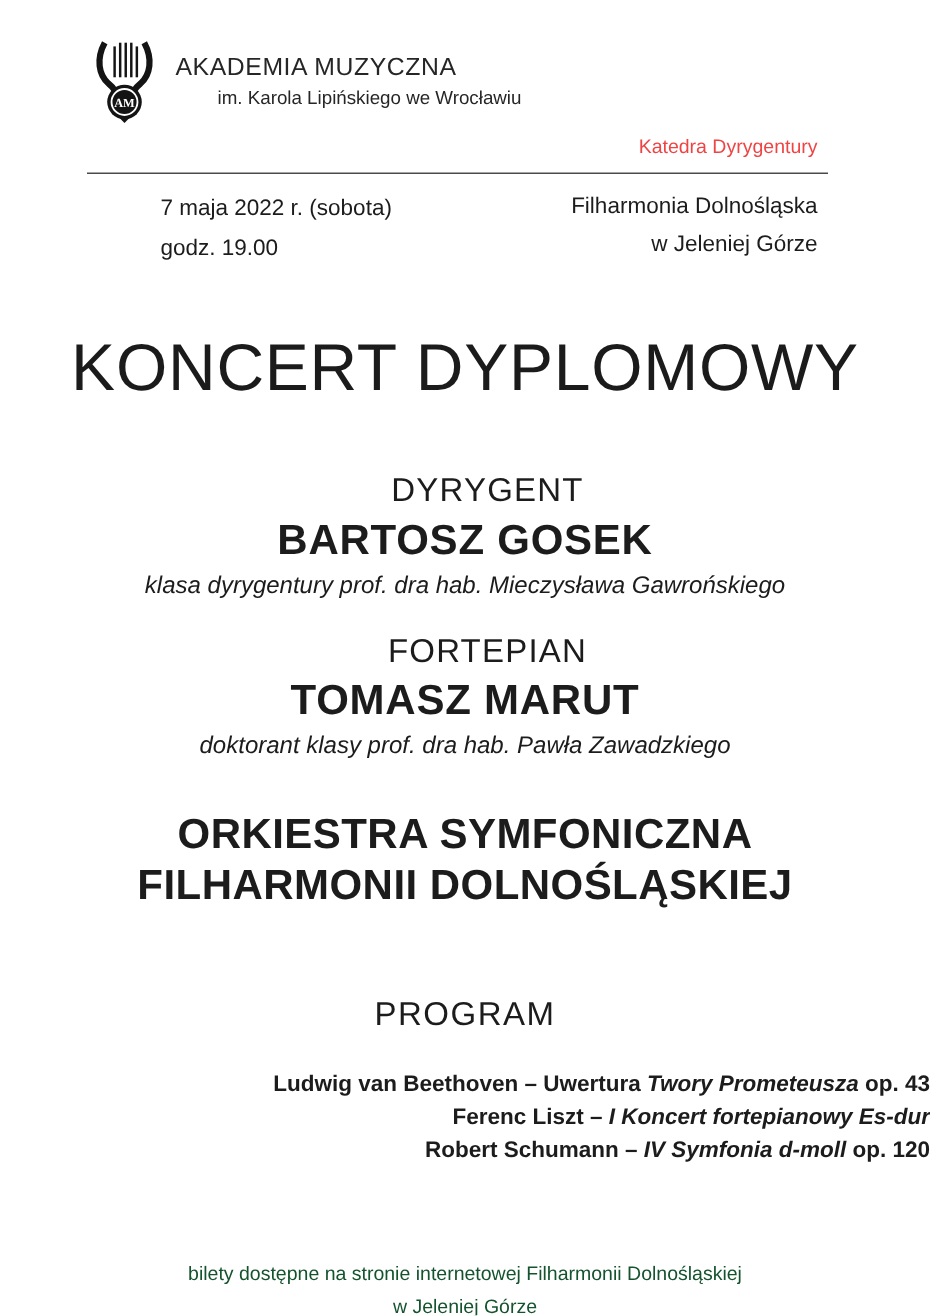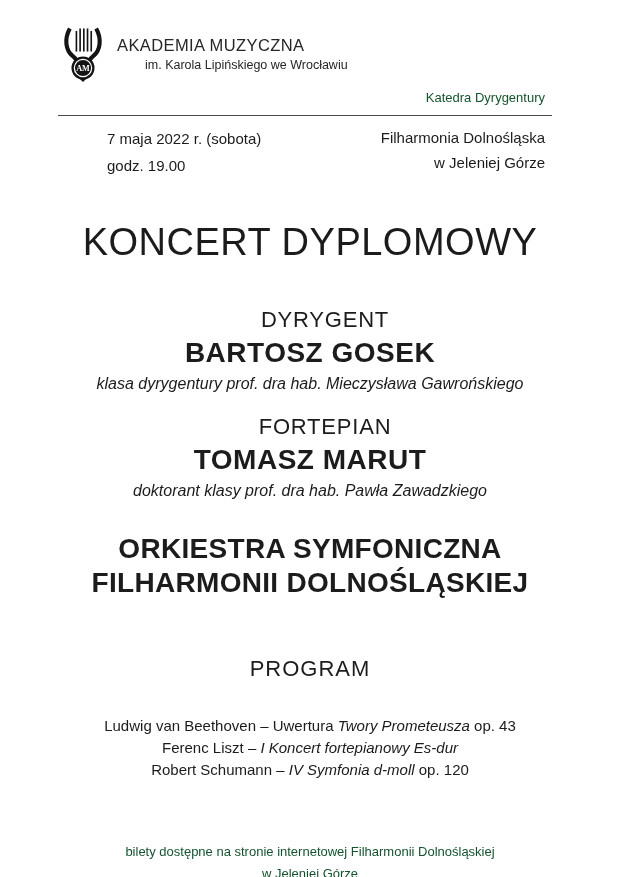--- a/index.html
+++ b/index.html
@@ -31,42 +31,42 @@
   .academy-sub {
     font-size: 12.5px;
     margin-top: 3px;
     color: #262626;
     padding-left: 28px;
   }
   .department {
     text-align: right;
     margin: 8px 75px 0 0;
     font-size: 13px;
-    color: #14532d;
+    color: #ef4444;
   }
   .rule {
     border: none;
     border-top: 1.5px solid #4a4a4a;
     margin: 10px 0 0 58px;
     width: 494px;
   }
   .meta-row {
     display: flex;
     justify-content: space-between;
     margin: 9px 75px 0 107px;
     font-size: 15px;
   }
   .when div { line-height: 27px; }
   .where { text-align: right; }
   .where div { line-height: 25px; }
   
   .title {
     text-align: center;
     margin-top: 42px;
-    font-size: 38px;
+    font-size: 44px;
     font-weight: 400;
     letter-spacing: 0.5px;
     color: #1b1b1b;
   }
   .role {
     text-align: center;
     margin-top: 43px;
     font-size: 22px;
     font-weight: 400;
     letter-spacing: 0.8px;
@@ -95,24 +95,24 @@
     letter-spacing: 0.3px;
   }
   .program-heading {
     text-align: center;
     margin-top: 56px;
     font-size: 22px;
     font-weight: 400;
     letter-spacing: 1px;
   }
   .program-list {
-    margin-top: 33px;
-    text-align: center;
+    margin-top: 23px;
+    text-align: right;
     font-size: 15px;
-    font-weight: 400;
+    font-weight: 700;
     line-height: 22px;
   }
   .program-line em { font-style: italic; }
   
   .tickets {
     text-align: center;
     margin-top: 60px;
     color: #14532d;
     font-size: 13px;
     line-height: 22px;

